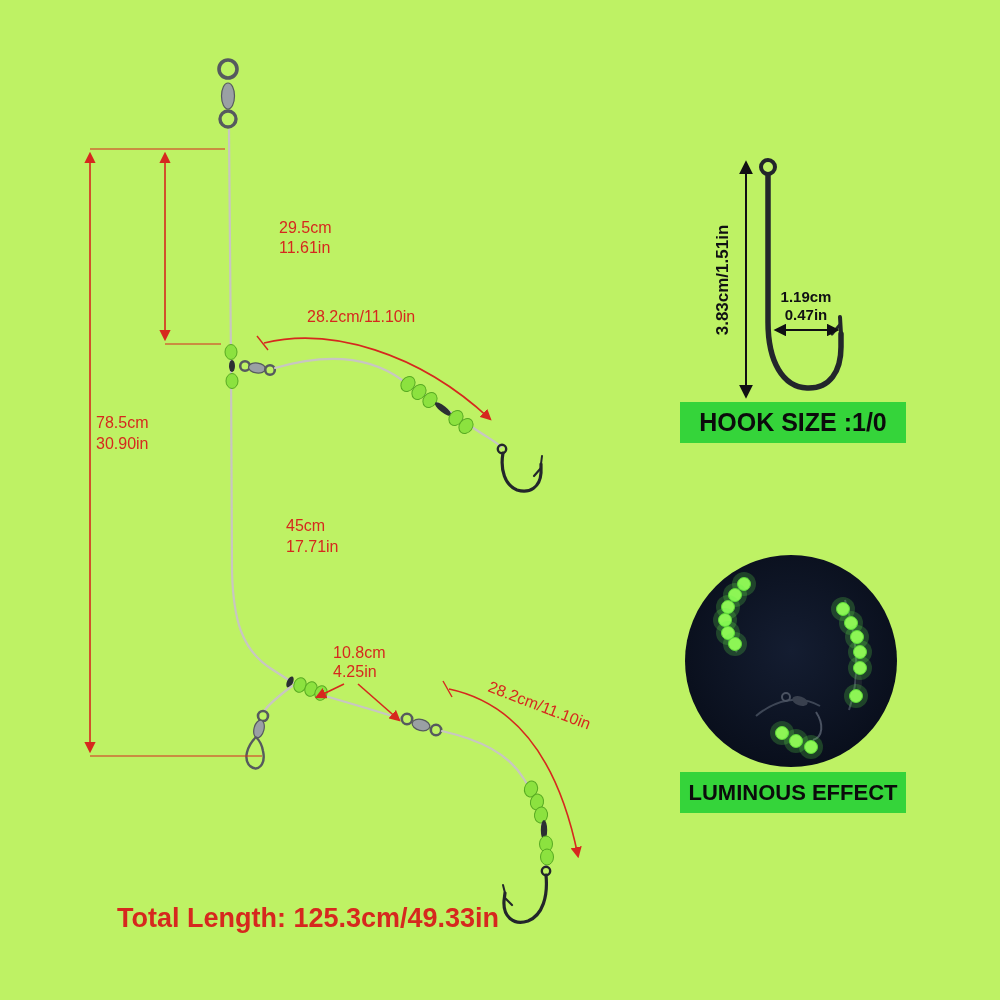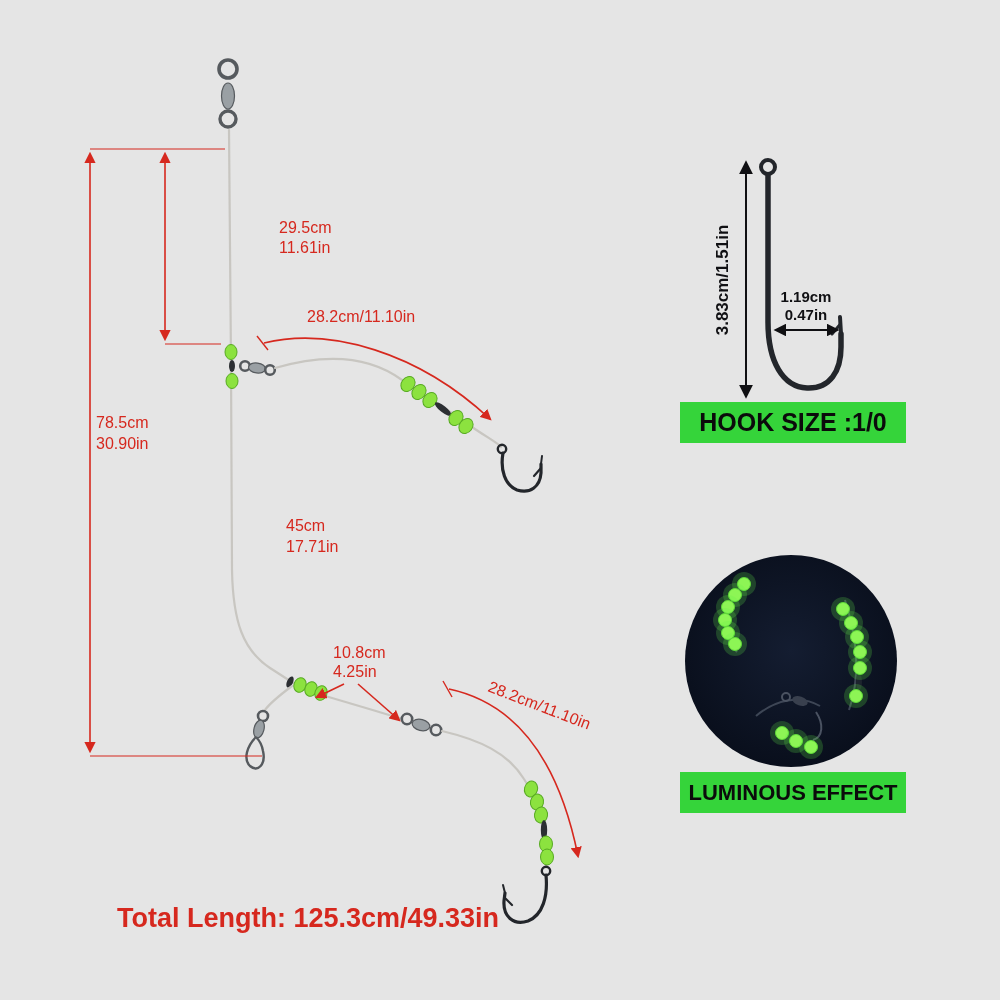--- a/index.html
+++ b/index.html
@@ -1,16 +1,16 @@
 <!DOCTYPE html>
 <html><head>
 <meta charset="utf-8">
 <style>
   html,body{margin:0;padding:0;background:#ffffff;}
-  .canvas{position:relative;width:1000px;height:1000px;background:#e5e5e5;overflow:hidden;
+  .canvas{position:relative;width:1000px;height:1000px;background:#bef264;overflow:hidden;
           font-family:"Liberation Sans",sans-serif;}
   svg{position:absolute;left:0;top:0;}
   svg text{font-family:"Liberation Sans",sans-serif;}
   .dim{fill:#d6281e;font-size:16px;font-weight:400;}
   .dim-big{fill:#d6281e;font-size:27px;font-weight:700;}
   .blk{fill:#101013;font-weight:700;}
   .banner-rect{fill:#35d43a;}
   .banner-text{fill:#0b0b0b;font-weight:700;}
   .fline{stroke:#c8c6c1;stroke-width:2.2;fill:none;stroke-linecap:round;}
   .hw{stroke:#565a5e;fill:none;}

